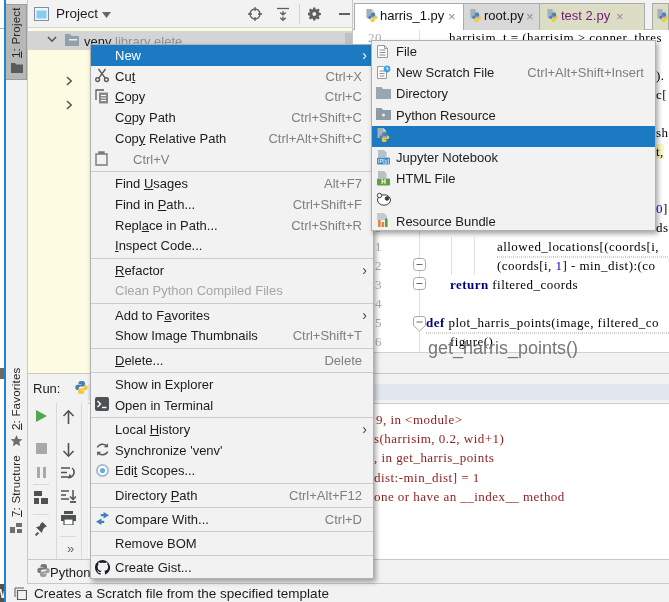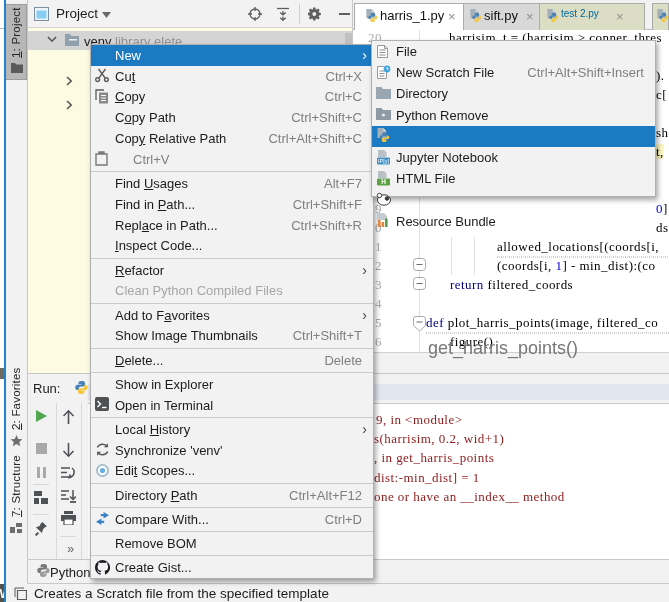--- a/index.html
+++ b/index.html
@@ -1,18 +1,18 @@
 <!DOCTYPE html>
 <html><head><meta charset="utf-8"><style>
 *{margin:0;padding:0;box-sizing:border-box}
 html,body{width:669px;height:602px;overflow:hidden;background:#fff;font-family:"Liberation Sans",sans-serif}
 #app{position:relative;width:669px;height:602px}
 .abs{position:absolute}
 .code{font-family:"Liberation Serif",serif;font-size:13px;letter-spacing:0.46px;white-space:pre;color:#000}
-.kw{color:#000080;font-weight:normal}
+.kw{color:#000080;font-weight:bold}
 .num{color:#0000cc}
 .red{color:#8e1b1b}
 .vtext{transform:rotate(-90deg);transform-origin:0 0;font-size:11.5px;color:#262626;letter-spacing:.2px;white-space:nowrap}
 
 .menu{position:absolute;background:#f2f2f2;border:1px solid #b0b0b0;box-shadow:2px 3px 5px rgba(0,0,0,.35);z-index:50}
 .mi{height:20.8px;display:flex;align-items:center;padding:0 11px 0 4px;font-size:13px;color:#1c1c1c;white-space:nowrap}
 .mi .ic{width:16px;height:16px;margin-right:4px;flex:none;position:relative}
 .mi .lab{flex:1 1 auto;overflow:hidden}
 .mi .sc{color:#7f7f7f;margin-left:18px}
 .mi .arr{margin-left:12px;width:8px;color:#444;font-size:14px;text-align:right;margin-right:-5px}
@@ -143,31 +143,31 @@
 <div class="abs" style="left:380px;top:8px;font-size:13px;color:#111">harris_1.py</div>
 <div class="abs" style="left:448px;top:9px;font-size:13px;color:#8e8e8e">×</div>
 <div class="abs" style="left:469px;top:9px;width:13px;height:13px">
       <svg width="13" height="13" viewBox="0 0 14 14">
         <path fill="#a5b0b8" d="M1.5 0h5.8l2.9 2.9V10H1.5z"></path>
         <path fill="#d7dde1" d="M7.3 0l2.9 2.9H7.3z"></path>
         <path fill="#4581b4" d="M8.3 4.4c-1.4 0-2.2.6-2.2 1.5v1h2.3v.4H5.2c-1 0-1.6.7-1.6 1.8s.6 1.8 1.6 1.8h.9v-1.1c0-.9.8-1.6 1.7-1.6h1.9c.8 0 1.3-.6 1.3-1.3V5.9c0-.9-.8-1.5-1.8-1.5z"></path>
         <path fill="#f3c73e" d="M8.5 13.9c1.4 0 2.2-.6 2.2-1.5v-1H8.4V11h3.2c1 0 1.6-.7 1.6-1.8s-.6-1.8-1.6-1.8h-.9v1.1c0 .9-.8 1.6-1.7 1.6H7.1c-.8 0-1.3.6-1.3 1.3v1c0 .9.8 1.5 1.8 1.5z"></path>
       </svg>
     </div>
-<div class="abs" style="left:484px;top:8px;font-size:13px;color:#111">sift.py</div>
+<div class="abs" style="left:484px;top:8px;font-size:13px;color:#111">root.py</div>
 <div class="abs" style="left:526px;top:9px;font-size:13px;color:#8e8e8e">×</div>
 <div class="abs" style="left:546px;top:9px;width:13px;height:13px">
       <svg width="13" height="13" viewBox="0 0 14 14">
         <path fill="#a5b0b8" d="M1.5 0h5.8l2.9 2.9V10H1.5z"></path>
         <path fill="#d7dde1" d="M7.3 0l2.9 2.9H7.3z"></path>
         <path fill="#4581b4" d="M8.3 4.4c-1.4 0-2.2.6-2.2 1.5v1h2.3v.4H5.2c-1 0-1.6.7-1.6 1.8s.6 1.8 1.6 1.8h.9v-1.1c0-.9.8-1.6 1.7-1.6h1.9c.8 0 1.3-.6 1.3-1.3V5.9c0-.9-.8-1.5-1.8-1.5z"></path>
         <path fill="#f3c73e" d="M8.5 13.9c1.4 0 2.2-.6 2.2-1.5v-1H8.4V11h3.2c1 0 1.6-.7 1.6-1.8s-.6-1.8-1.6-1.8h-.9v1.1c0 .9-.8 1.6-1.7 1.6H7.1c-.8 0-1.3.6-1.3 1.3v1c0 .9.8 1.5 1.8 1.5z"></path>
       </svg>
     </div>
-<div class="abs" style="left:561px;top:8px;font-size:10px;color:#0369a1">test 2.py</div>
+<div class="abs" style="left:561px;top:8px;font-size:13px;color:#701a75">test 2.py</div>
 <div class="abs" style="left:616px;top:9px;font-size:13px;color:#8e8e8e">×</div>
 <div class="abs" style="left:656px;top:9px;width:13px;height:13px">
       <svg width="13" height="13" viewBox="0 0 14 14">
         <path fill="#a5b0b8" d="M1.5 0h5.8l2.9 2.9V10H1.5z"></path>
         <path fill="#d7dde1" d="M7.3 0l2.9 2.9H7.3z"></path>
         <path fill="#4581b4" d="M8.3 4.4c-1.4 0-2.2.6-2.2 1.5v1h2.3v.4H5.2c-1 0-1.6.7-1.6 1.8s.6 1.8 1.6 1.8h.9v-1.1c0-.9.8-1.6 1.7-1.6h1.9c.8 0 1.3-.6 1.3-1.3V5.9c0-.9-.8-1.5-1.8-1.5z"></path>
         <path fill="#f3c73e" d="M8.5 13.9c1.4 0 2.2-.6 2.2-1.5v-1H8.4V11h3.2c1 0 1.6-.7 1.6-1.8s-.6-1.8-1.6-1.8h-.9v1.1c0 .9-.8 1.6-1.7 1.6H7.1c-.8 0-1.3.6-1.3 1.3v1c0 .9.8 1.5 1.8 1.5z"></path>
       </svg>
     </div>
 
@@ -544,21 +544,21 @@
         <div class="msep"></div>
         <div class="mi">
           <span class="ic">
             <svg width="15" height="15" viewBox="0 0 16 16">
               <path fill="#1b1f23" d="M8 0a8 8 0 00-2.5 15.6c.4 0 .5-.2.5-.4v-1.4c-2 .4-2.5-.5-2.7-1-.1-.2-.5-1-.8-1.2-.3-.2-.7-.5 0-.5s1.1.6 1.3.9c.8 1.3 2 .9 2.5.7 0-.6.3-1 .5-1.2-2-.2-4-1-4-4.4 0-1 .3-1.8.9-2.4 0-.2-.4-1.1.1-2.4 0 0 .7-.2 2.4.9a8 8 0 014.4 0c1.7-1.1 2.4-.9 2.4-.9.5 1.3.2 2.2.1 2.4.6.6.9 1.4.9 2.4 0 3.4-2.1 4.2-4 4.4.3.3.6.8.6 1.6V15c0 .2.1.5.5.4A8 8 0 008 0z"></path>
             </svg>
           </span>
           <span class="lab">Create Gist...</span>
         </div>
       </div>
-      <div class="menu" style="left:371px;top:40px;width:285px;height:157px;z-index:55">
+      <div class="menu" style="left:371px;top:40px;width:285px;height:191px;z-index:55">
         <div class="mi smi">
           <span class="ic">
             <svg width="13" height="15" viewBox="0 0 13 15">
               <path fill="#fff" stroke="#9a9a9a" d="M1.5 1.5h7l3 3v9h-10z"></path>
               <path fill="none" stroke="#9a9a9a" d="M8.5 1.5v3h3"></path>
               <path stroke="#8a8a8a" d="M3.5 6h6M3.5 8.5h6M3.5 11h6" fill="none"></path>
             </svg>
           </span>
           <span class="lab">File</span>
         </div>
@@ -582,21 +582,21 @@
           </span>
           <span class="lab">Directory</span>
         </div>
         <div class="mi smi">
           <span class="ic">
             <svg width="15" height="13" viewBox="0 0 15 13">
               <path fill="#8e9aa4" d="M0 1h5.5L7 3h8v10H0z"></path>
               <circle cx="7.5" cy="8" r="1.6" fill="#e8eef2"></circle>
             </svg>
           </span>
-          <span class="lab">Python Remove</span>
+          <span class="lab">Python Resource</span>
         </div>
         <div class="mi smi sel">
           <span class="ic">
             <svg width="14" height="14" viewBox="0 0 14 14">
               <path fill="#a5b0b8" d="M1.5 0h5.8l2.9 2.9V10H1.5z"></path>
               <path fill="#d7dde1" d="M7.3 0l2.9 2.9H7.3z"></path>
               <path fill="#4581b4" d="M8.3 4.4c-1.4 0-2.2.6-2.2 1.5v1h2.3v.4H5.2c-1 0-1.6.7-1.6 1.8s.6 1.8 1.6 1.8h.9v-1.1c0-.9.8-1.6 1.7-1.6h1.9c.8 0 1.3-.6 1.3-1.3V5.9c0-.9-.8-1.5-1.8-1.5z"></path>
               <path fill="#f3c73e" d="M8.5 13.9c1.4 0 2.2-.6 2.2-1.5v-1H8.4V11h3.2c1 0 1.6-.7 1.6-1.8s-.6-1.8-1.6-1.8h-.9v1.1c0 .9-.8 1.6-1.7 1.6H7.1c-.8 0-1.3.6-1.3 1.3v1c0 .9.8 1.5 1.8 1.5z"></path>
             </svg>
           </span>

